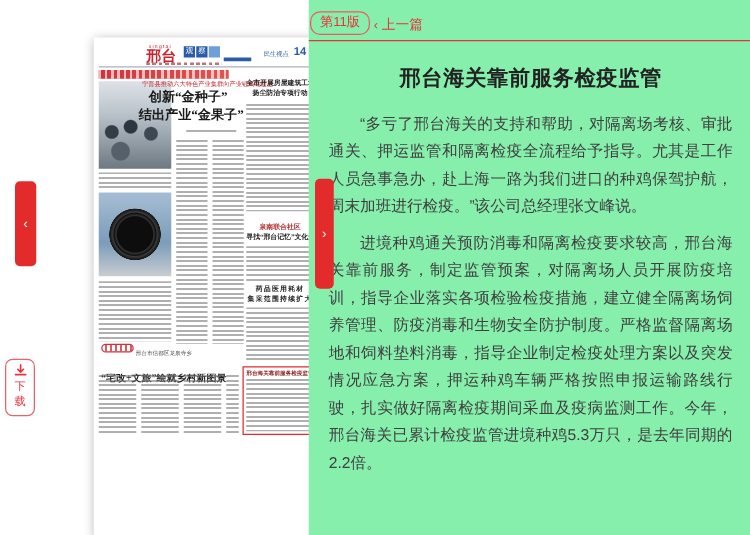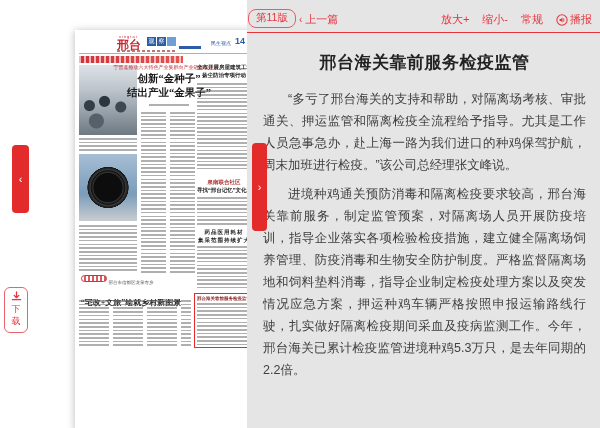--- a/index.html
+++ b/index.html
@@ -40,40 +40,40 @@
       radial-gradient(circle at 72% 60%, #3d4852 5px, transparent 6px),
       radial-gradient(circle at 30% 80%, #55606a 7px, transparent 8px),
       linear-gradient(180deg,#dde2e7 0%,#bcc5cc 35%,#939da6 70%,#6e7880 100%);
   }
   .photo-cable {
     background:
       radial-gradient(circle at 50% 50%, #0d0d0d 0 32%, #333 34%, #111 38%, #3a3a3a 40%, #151515 46%, transparent 47%),
       linear-gradient(180deg,#a6bed4 0%,#7b9cba 60%,#c9cdd1 100%);
   }
   .kicker { color:#c8242c; font-size:5px; text-align:center; white-space:nowrap; overflow:hidden; }
-  .headline-big { font-family:"Liberation Serif", serif; font-weight:bold; color:#1a1a1a; text-align:center; font-size:10.5px; line-height:13px; white-space:nowrap; }
+  .headline-big { font-family:"Liberation Serif", serif; font-weight:bold; color:#1a1a1a; text-align:left; font-size:10.5px; line-height:13px; white-space:nowrap; }
   .hl-small { font-family:"Liberation Serif", serif; font-weight:bold; color:#222; font-size:5.5px; line-height:8px; text-align:center; white-space:nowrap; overflow:hidden; }
   .hl-red-s { color:#b03030; }
   .pill { border:1px solid #d2323a; border-radius:4px; height:7px; width:26px;
     background:repeating-linear-gradient(to right, rgba(210,50,58,.8) 2px 4px, transparent 4px 6px); }
   .hibox { border:1.5px solid #e42b2b; background:#fff; padding:2px 2px; }
   .hibox .hl { color:#8c1f1f; font-weight:bold; font-size:4.5px; text-align:center; white-space:nowrap; overflow:hidden; margin-bottom:2px; }
 
   
   .tab-nav { position:absolute; background:#e42b2b; color:#fff; text-align:center;
     border-radius:4px; z-index:3; cursor:pointer; }
   .tab-left  { left:12px; top:145px; width:17px; height:68px; font-size:11px; line-height:68px; }
   .tab-right { left:252px; top:143px; width:15px; height:88px; font-size:11px; line-height:88px; }
   .dl-btn { position:absolute; left:4px; top:287px; width:24px; height:46px; background:#fff;
     border:1px solid #e8636b; border-radius:6px; z-index:3; text-align:center; padding-top:3px; cursor:pointer; }
   .dl-btn .char { display:block; color:#e8323c; font-size:9px; line-height:12px; }
   .dl-icon { display:block; margin:0 auto 1px; width:11px; height:11px; }
 
   
-  .panel { position:absolute; left:247px; top:0; width:353px; height:428px; background:#e5e5e5; z-index:2; }
+  .panel { position:absolute; left:247px; top:0; width:353px; height:428px; background:#86efac; z-index:2; }
   .toolbar { position:relative; height:33px; border-bottom:1.5px solid #e8323c; }
   .badge { position:absolute; left:1px; top:9px; border:1px solid #ef5a62; border-radius:8px;
     color:#e8323c; font-size:10.5px; padding:1px 7px 2px; cursor:pointer; }
   .prev { position:absolute; left:52px; top:12px; color:#e8323c; font-size:11px; cursor:pointer; }
   .prev .chev { font-size:10px; margin-right:3px; }
   .tools { position:absolute; right:8px; top:12px; font-size:11px; color:#e8323c; display:flex; gap:13px; align-items:center; }
   .tool { cursor:pointer; display:flex; align-items:center; gap:2px; }
   .bc-icon { width:12px; height:12px; }
 
   .article { padding:18px 14px 0 16px; }
@@ -155,33 +155,20 @@
     <path d="M1.5 9.5 L10.5 9.5" stroke="#e8323c" stroke-width="1.4" stroke-linecap="round"></path>
   </svg>
   <span class="char">下</span>
   <span class="char">载</span>
 </div>
 
 <div class="panel">
   <div class="toolbar">
     <span class="badge">第11版</span>
     <span class="prev"><span class="chev">‹</span><span>上一篇</span></span>
-    <div class="tools">
-      <span class="tool">放大+</span>
-      <span class="tool">缩小-</span>
-      <span class="tool">常规</span>
-      <span class="tool">
-        <svg class="bc-icon" viewBox="0 0 14 14">
-          <circle cx="7" cy="7" r="6" stroke="#e8323c" stroke-width="1.2" fill="none"></circle>
-          <path d="M4.2 5.8 L5.8 5.8 L7.6 4.2 L7.6 9.8 L5.8 8.2 L4.2 8.2 Z" fill="#e8323c"></path>
-          <path d="M9 5.5 Q10 7 9 8.5" stroke="#e8323c" stroke-width="1" fill="none" stroke-linecap="round"></path>
-        </svg>
-        <span>播报</span>
-      </span>
-    </div>
   </div>
 
   <div class="article">
     <div class="a-title">邢台海关靠前服务检疫监管</div>
     <p class="a-p">“多亏了邢台海关的支持和帮助，对隔离场考核、审批通关、押运监管和隔离检疫全流程给予指导。尤其是工作人员急事急办，赴上海一路为我们进口的种鸡保驾护航，周末加班进行检疫。”该公司总经理张文峰说。</p>
     <p class="a-p">进境种鸡通关预防消毒和隔离检疫要求较高，邢台海关靠前服务，制定监管预案，对隔离场人员开展防疫培训，指导企业落实各项检验检疫措施，建立健全隔离场饲养管理、防疫消毒和生物安全防护制度。严格监督隔离场地和饲料垫料消毒，指导企业制定检疫处理方案以及突发情况应急方案，押运种鸡车辆严格按照申报运输路线行驶，扎实做好隔离检疫期间采血及疫病监测工作。今年，邢台海关已累计检疫监管进境种鸡5.3万只，是去年同期的2.2倍。</p>
   </div>
 </div>
 
 </body></html>

